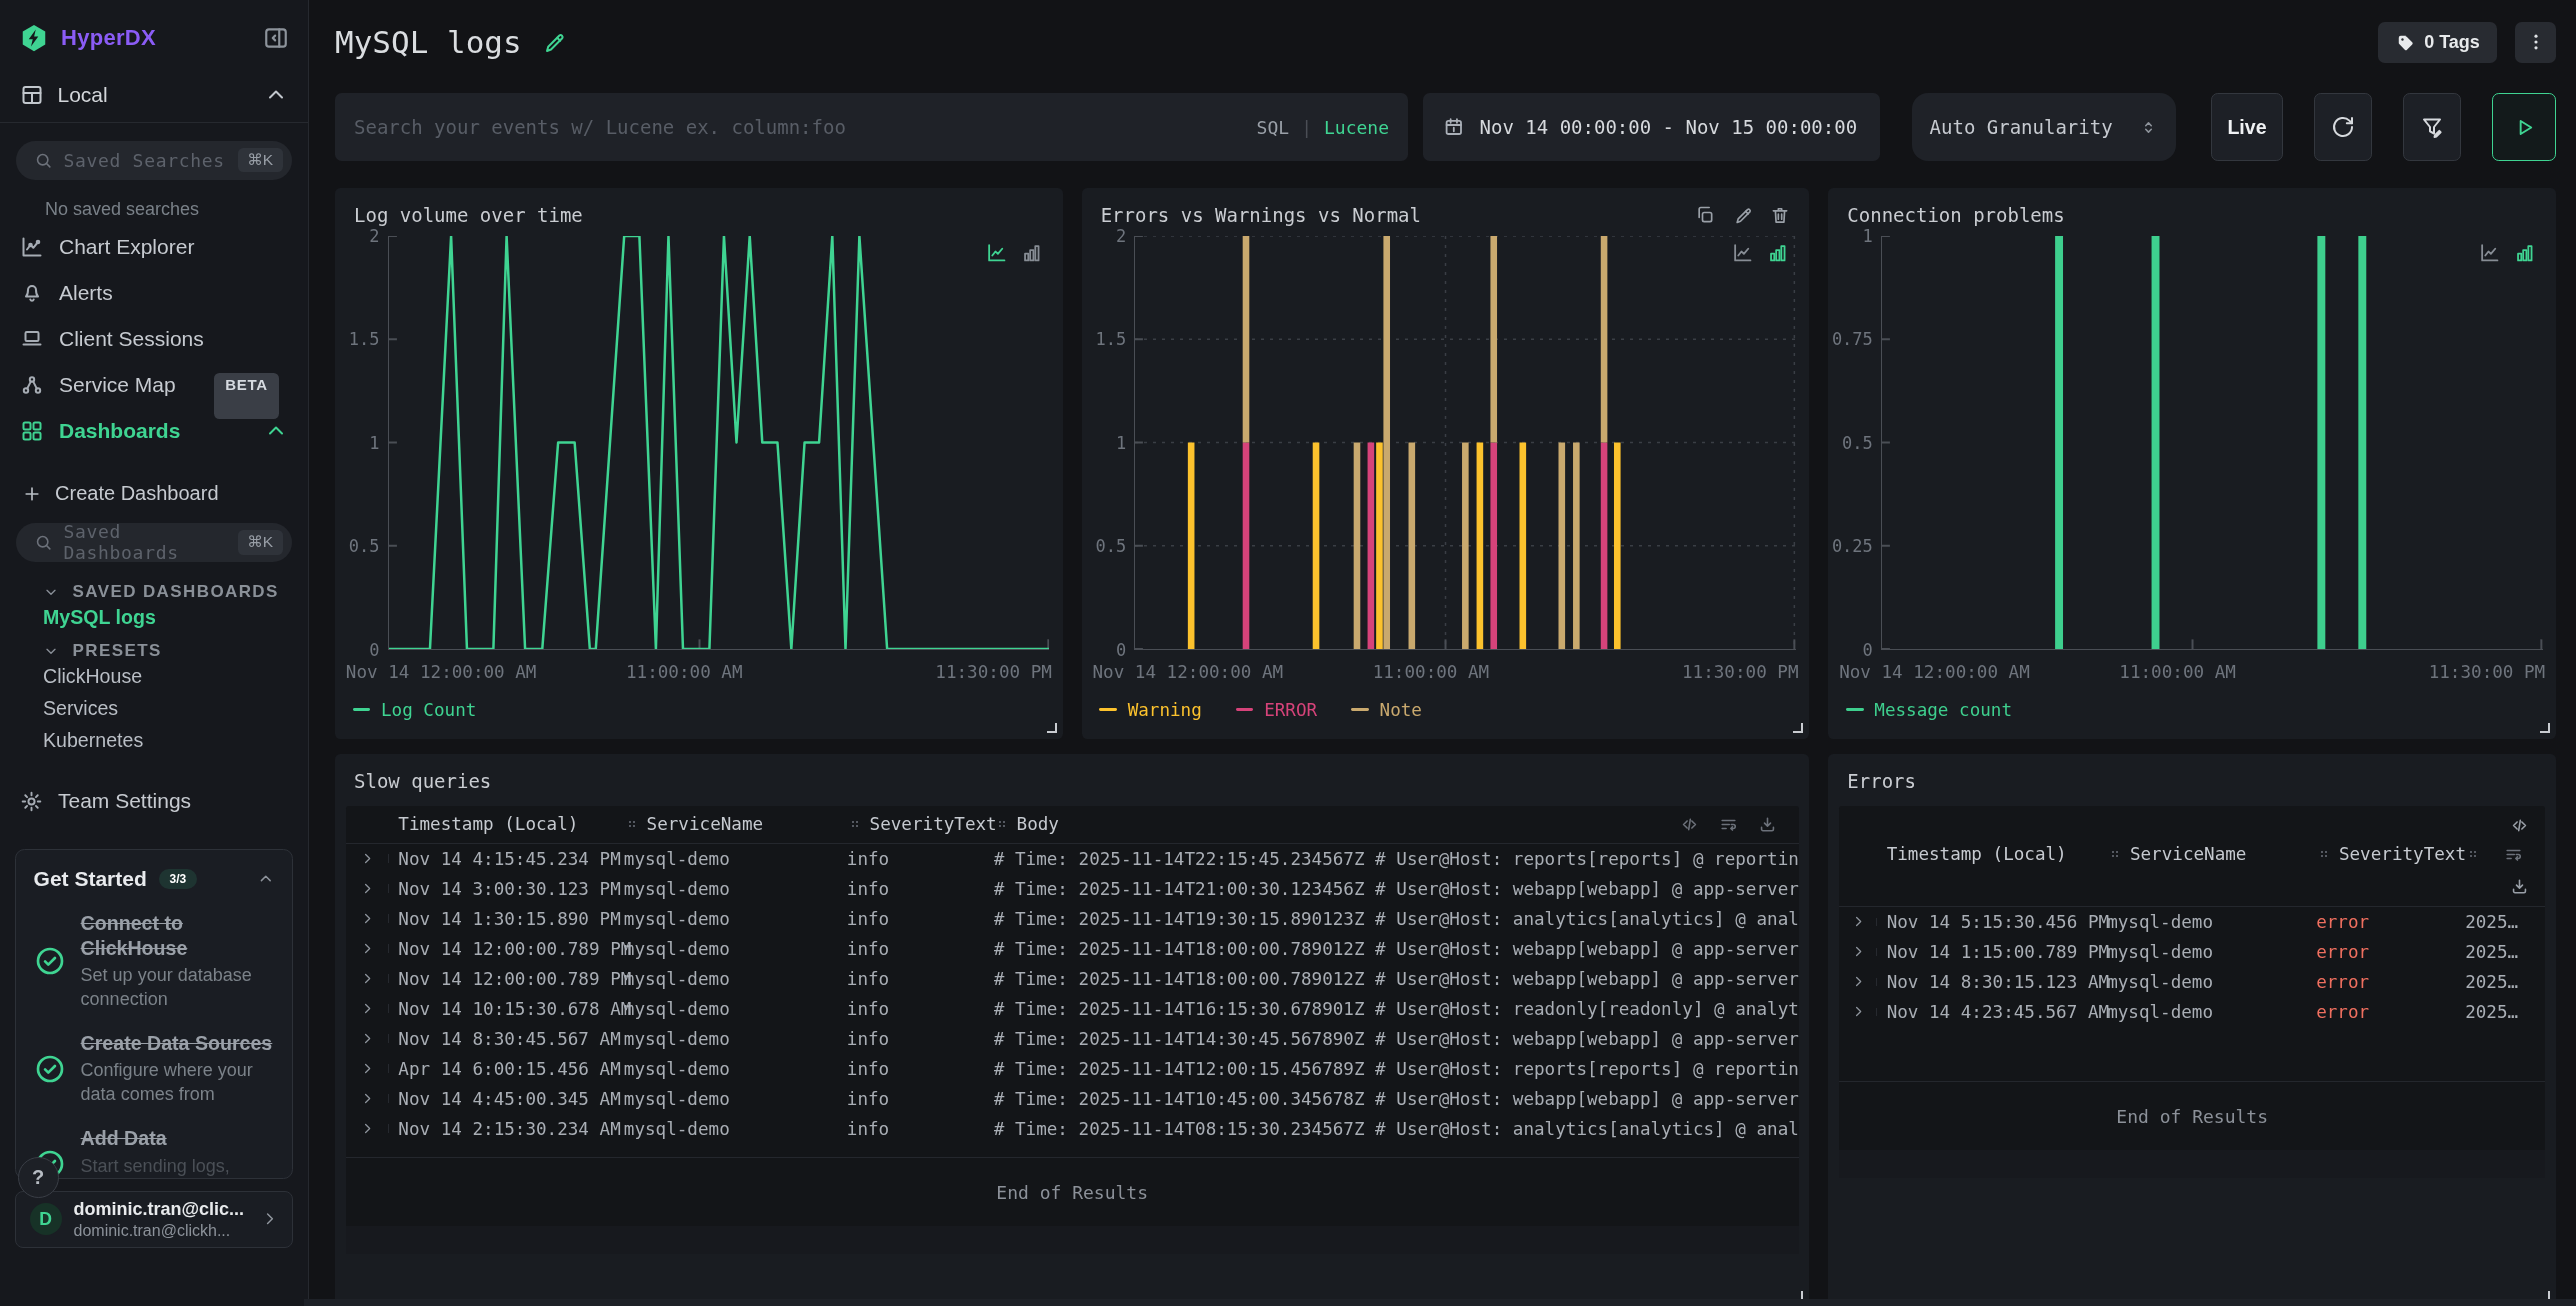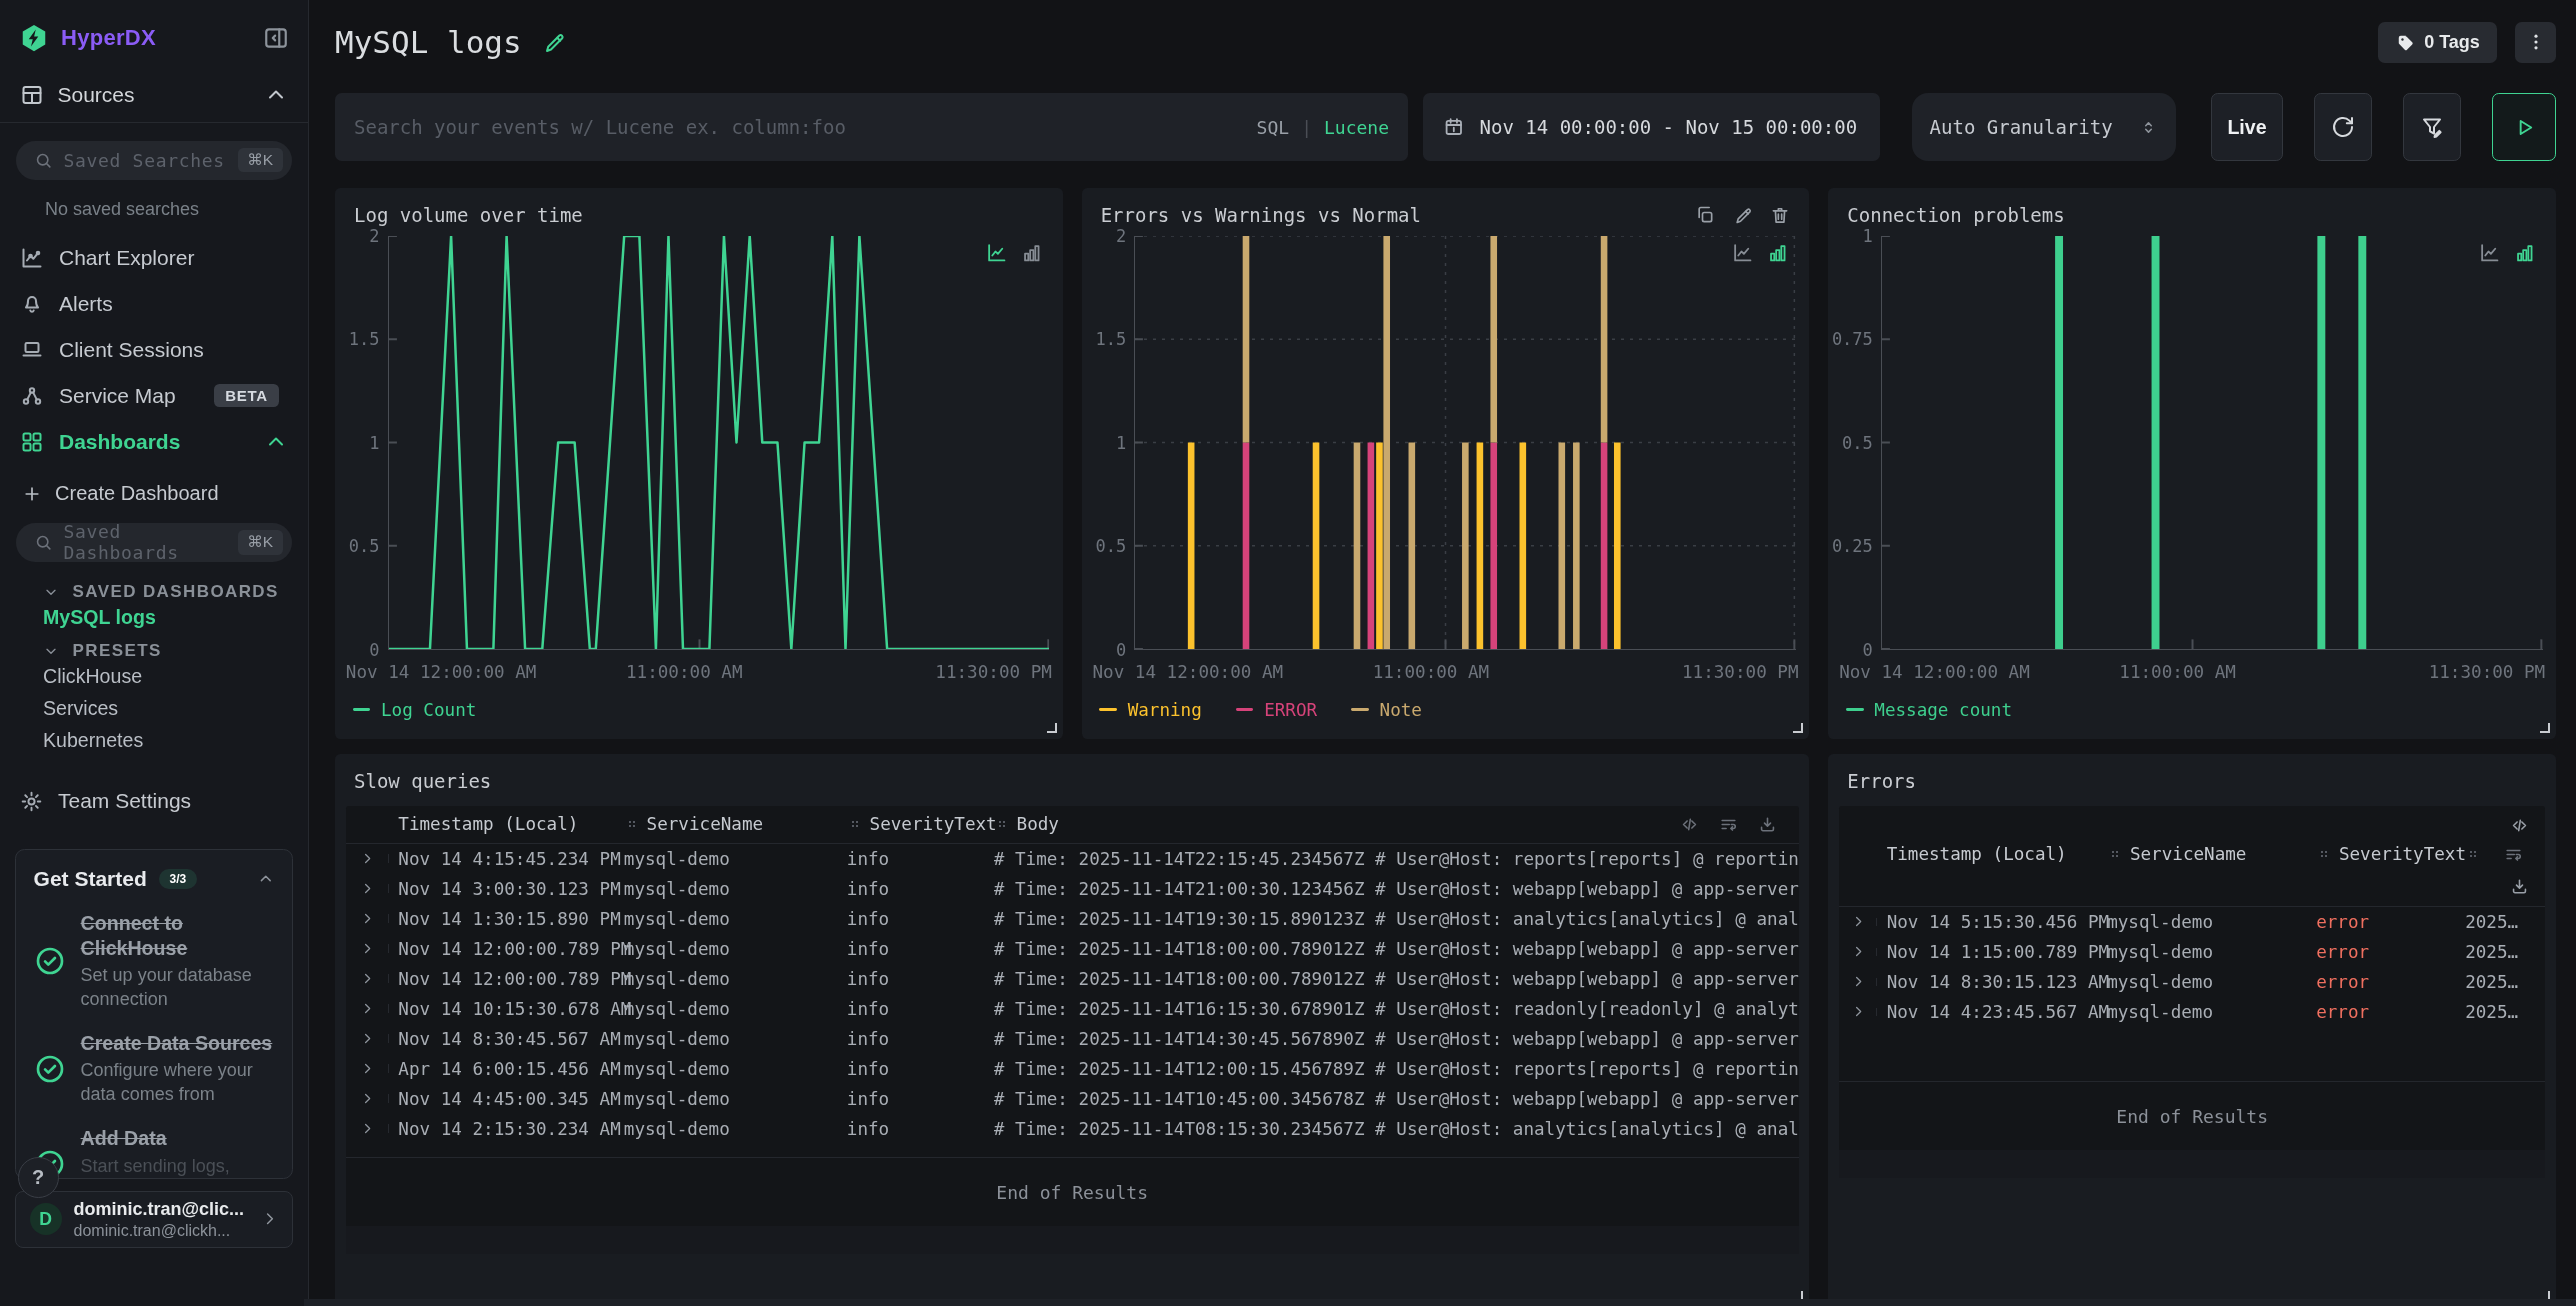--- a/index.html
+++ b/index.html
@@ -19,21 +19,21 @@
   .search-head{display:flex;align-items:center;gap:13.5px;padding:15px 20px;border-bottom:0.7px solid #26292f}
   .search-head .icon{width:24px;height:24px;color:#c2c7cd}
   .search-head .lbl{font-size:21px;color:#d3d6da}
   .chev{margin-left:auto;width:19px;height:19px;color:#8d939b}
   .pill{margin:17.6px 16px 0;height:39px;background:#24272d;border-radius:19.6px;display:flex;align-items:center;padding:0 9.5px 0 17.6px;gap:10.8px}
   .pill .icon{width:19px;height:19px;color:#6c717a}
   .pill .ph{font-size:18px;color:#5d626b;letter-spacing:0.7px}
   .kbd{margin-left:auto;background:#2f333a;color:#989ea6;font-size:15.5px;padding:3.4px 9.5px;border-radius:5.4px}
   .empty-note{margin:19px 0 0 45px;font-size:18px;color:#798088}
   .nav{margin-top:15px}
-  .nav-item{height:46px;display:flex;align-items:center;gap:15px;padding:0 20px;font-size:21px;color:#c6cad0;cursor:pointer}
+  .nav-item{height:46px;display:flex;gap:15px;padding:0 20px;font-size:21px;color:#c6cad0;cursor:pointer}
   .nav-item .icon{width:24px;height:24px;color:#a6acb4}
   .nav-item.active,.nav-item.active .icon{color:#3fd492;font-weight:700}
   .badge-beta{margin-left:auto;margin-right:9.5px;background:#3a3e46;color:#d6dae0;font-size:15px;font-weight:700;padding:3.4px 10.8px;border-radius:5.4px;letter-spacing:0.7px}
   .create-row{margin-top:17.6px;display:flex;align-items:center;gap:13.5px;padding:0 21.6px;font-size:20px;color:#c6cad0}
   .create-row .icon{width:20px;height:20px;color:#b9bec5}
   .section-head{margin-top:20px;display:flex;align-items:center;gap:13.5px;padding-left:43px;color:#8a9098}
   .section-head .icon{width:16px;height:16px}
   .section-head .lbl{font-size:17px;letter-spacing:1.4px;font-weight:600}
   .dash-item{padding-left:43px;height:32px;display:flex;align-items:center;font-size:19.6px;color:#b9bec5;cursor:pointer}
   .dash-item.active{color:#3fd492;font-weight:700}
@@ -159,21 +159,21 @@
         </span>
     </div>
     <div class="search-head">
       <span class="icon">
           <svg viewBox="0 0 24 24">
             <rect x="3.5" y="4" width="17" height="16" rx="2"></rect>
             <line x1="3.5" y1="10" x2="20.5" y2="10"></line>
             <line x1="12" y1="10" x2="12" y2="20"></line>
           </svg>
         </span>
-      <span class="lbl">Sources</span>
+      <span class="lbl">Local</span>
       <span class="icon chev">
           <svg viewBox="0 0 24 24">
             <path d="m6 14.5 6-6 6 6"></path>
           </svg>
         </span>
     </div>
     <div class="pill">
       <span class="icon">
           <svg viewBox="0 0 24 24">
             <circle cx="11" cy="11" r="6.5"></circle>

